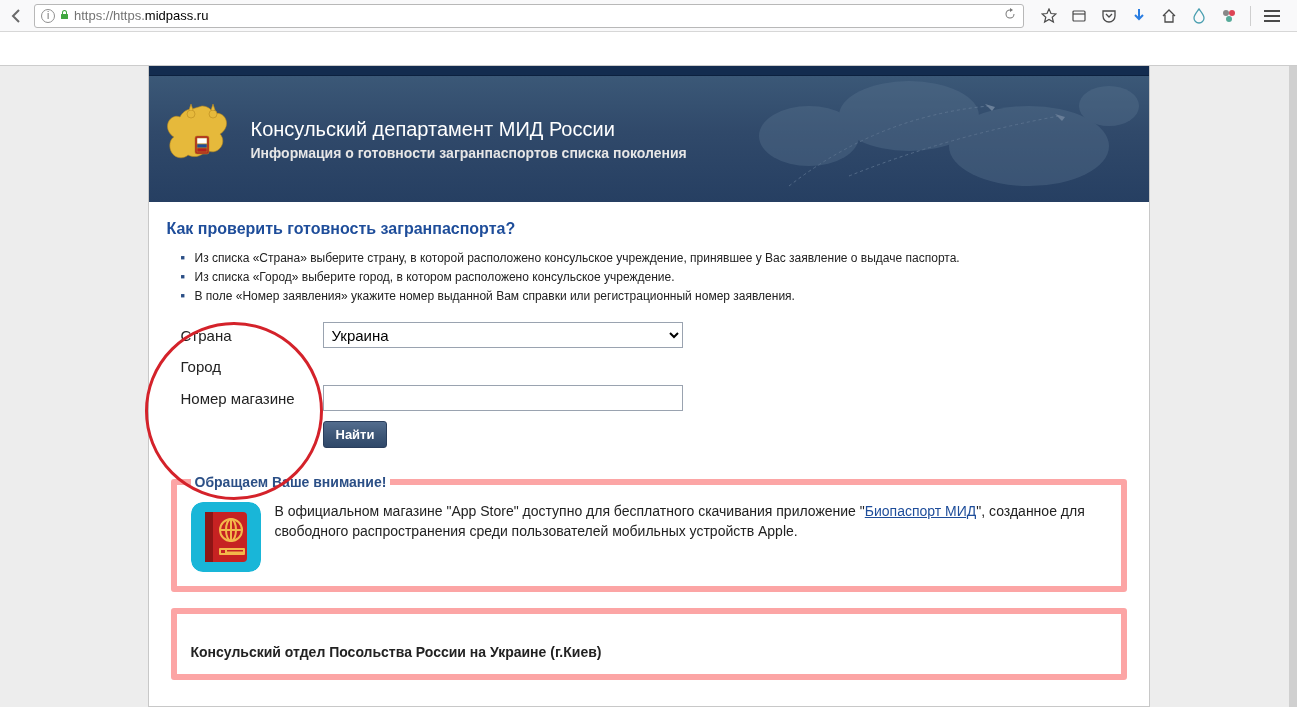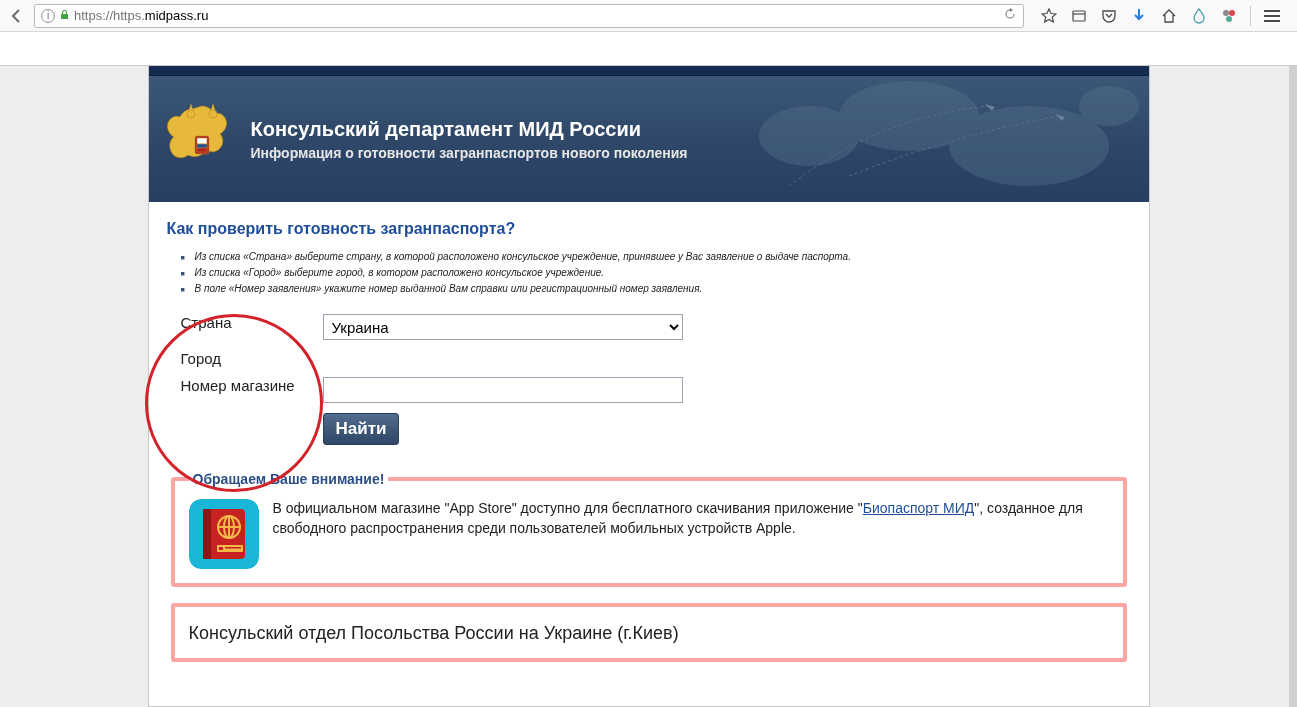--- a/index.html
+++ b/index.html
@@ -72,75 +72,75 @@
     position:relative;
     height:126px;
     background: linear-gradient(to bottom, #3b5877 0%, #30496a 45%, #263f62 100%);
     color:#fff;
     display:flex; align-items:center;
     padding-left:18px;
     overflow:hidden;
   }
   .header-bg { position:absolute; right:0; top:0; width:420px; height:100%; opacity:.35; }
   .emblem { width:70px; height:78px; margin-right:14px; flex:0 0 auto; }
-  .header h1 { font-size:20px; font-weight:bold; margin-bottom:4px; }
+  .header h1 { font-size:20px; font-weight:normal; margin-bottom:4px; }
   .header .sub { font-size:14px; font-weight:bold; color:#e6e6e6; }
 
   .content { padding: 18px 18px 0 18px; color:#222; }
   .q { color:#1e4d9a; font-size:16px; font-weight:bold; margin-bottom:12px; }
   ul.steps { list-style:none; padding-left:14px; margin-bottom:18px; }
-  ul.steps li { position:relative; padding-left:14px; line-height:1.4; font-size:10px; margin-bottom:2px;font-style:italic; }
+  ul.steps li { position:relative; padding-left:14px; line-height:1.4; font-size:12px; margin-bottom:2px; }
   ul.steps li::before { content:"■"; position:absolute; left:0; top:3px; font-size:7px; color:#2b4f86; }
 
   .form { position:relative; margin-left:14px; margin-bottom:26px; }
-  .row { display:flex; align-items:flex-start; margin-bottom:10px; }
+  .row { display:flex; align-items:center; margin-bottom:10px; }
   .row label { width:142px; font-size:15px; color:#222; }
   .sel, .txt {
     width: 360px; height:26px;
     border:1px solid #9aa3b0;
     background:#fff;
     font-size:15px;
     padding:0 4px;
   }
   .btn {
     display:inline-block;
     background: linear-gradient(to bottom,#536d8e,#3f5878,#2f4869);
     color:#fff;
     border:1px solid #2a3e5c;
     border-radius:3px;
     padding:5px 12px;
-    font-size:17px;
+    font-size:13px;
     font-weight:bold;
     cursor:pointer;
   }
   .circle-annot {
     position:absolute;
     left:-36px; top:0;
     width:178px; height:178px;
     border:3px solid #d4222a;
     border-radius:50%;
     pointer-events:none;
   }
 
   fieldset.box {
-    border:4px solid #fca5a5;
+    border:6px solid #fca5a5;
     border-radius:3px;
     margin: 0 4px 16px 4px;
     padding: 12px 14px 14px 14px;
   }
   fieldset.box legend {
     color:#2b4f86; font-weight:bold; font-size:14px;
     padding:0 4px;
   }
   .notice-body { display:flex; gap:14px; align-items:flex-start; }
   .app-icon { width:70px; height:70px; border-radius:12px; flex:0 0 auto; }
   .notice-text { font-size:14px; line-height:1.4; }
   .notice-text a { color:#1e4d9a; text-decoration:underline; }
 
-  .info-title { font-size:18px; font-weight:normal; margin-top:4px; }
+  .info-title { font-size:14px; font-weight:bold; margin-top:18px; }
 </style>
 </head>
 <body>
 
 <div class="chrome">
   <div class="nav-btn">
     <svg width="16" height="16" viewBox="0 0 16 16">
         <path d="M10 2l-6 6 6 6" fill="none" stroke="#6a6a6a" stroke-width="2"></path>
       </svg>
   </div>
@@ -242,21 +242,21 @@
           <rect x="30" y="38" width="10" height="6" fill="#fff"></rect>
           <rect x="30" y="44" width="10" height="4" fill="#1e4d9a"></rect>
           <rect x="30" y="48" width="10" height="4" fill="#b32020"></rect>
           <circle cx="24" cy="14" r="4"></circle>
             <circle cx="46" cy="14" r="4"></circle>
           <path d="M22 10l2-6 2 6M44 10l2-6 2 6"></path>
         </g>
       </svg>
       <div>
         <h1>Консульский департамент МИД России</h1>
-        <div class="sub">Информация о готовности загранпаспортов нового поколения</div>
+        <div class="sub">Информация о готовности загранпаспортов списка поколения</div>
       </div>
     </div>
 
     <div class="content">
       <div class="q">Как проверить готовность загранпаспорта?</div>
 
       <ul class="steps">
         <li>Из списка «Страна» выберите страну, в которой расположено консульское учреждение, принявшее у Вас заявление о выдаче паспорта.</li>
         <li>Из списка «Город» выберите город, в котором расположено консульское учреждение.</li>
         <li>В поле «Номер заявления» укажите номер выданной Вам справки или регистрационный номер заявления.</li>

